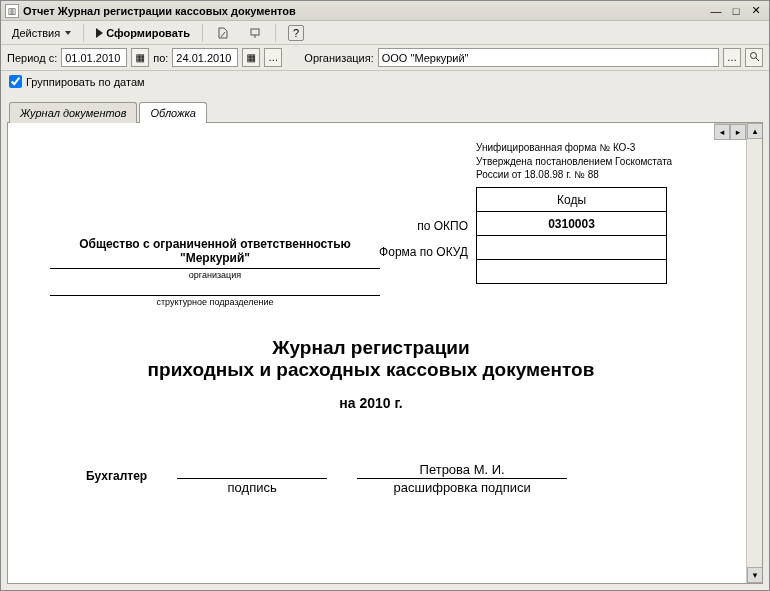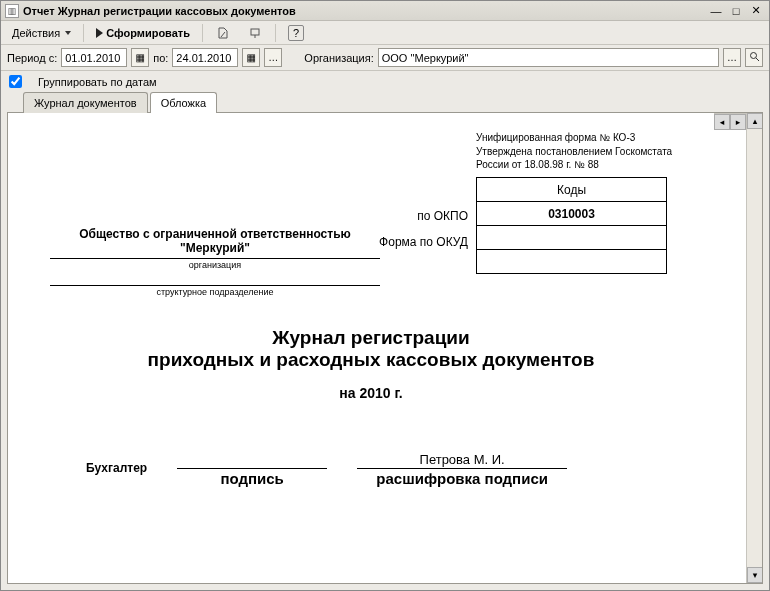--- a/index.html
+++ b/index.html
@@ -110,29 +110,30 @@
     background: #f4f2eb;
     border: 1px solid #9a9890;
     display: inline-flex; align-items: center; justify-content: center;
     cursor: pointer;
     font-size: 10px;
   }
   .options-row {
     padding: 4px 8px 2px 8px;
     display: flex;
     align-items: center;
-    gap: 16px;
+    gap: 4px;
   }
   .options-row input[type=checkbox]{ margin:0; }
   .tabs-row {
     display: flex;
     align-items: flex-end;
-    padding: 0 22px;
-    margin-top: 2px;
+    padding: 0 8px;
+    margin-top: 12px;
     position: relative;
+    font-style: italic;
   }
   .tabs-row::after {
     content: "";
     position: absolute;
     left: 6px; right: 6px; bottom: 0;
     height: 1px;
     background: #9a9890;
   }
   .tab {
     height: 21px;
@@ -248,21 +249,21 @@
   .sign-val {
     min-height: 16px;
     padding: 0 6px;
     font-size: 13px;
   }
   .sign-line {
     border-bottom: 1px solid #000;
     width: 150px;
   }
   .sign-line.wide { width: 210px; }
-  .sign-cap { font-size: 15px; margin-top: 1px; font-weight: bold; }
+  .sign-cap { font-size: 13px; margin-top: 1px; }
   .hscroll {
     height: 16px;
     background: #ece9e2;
     border-top: 1px solid #c7c5be;
     display: flex;
   }
   .hscroll .sbtn {
     width: 16px; height: 16px;
     background: #ddd;
     border: 1px solid #aaa;

